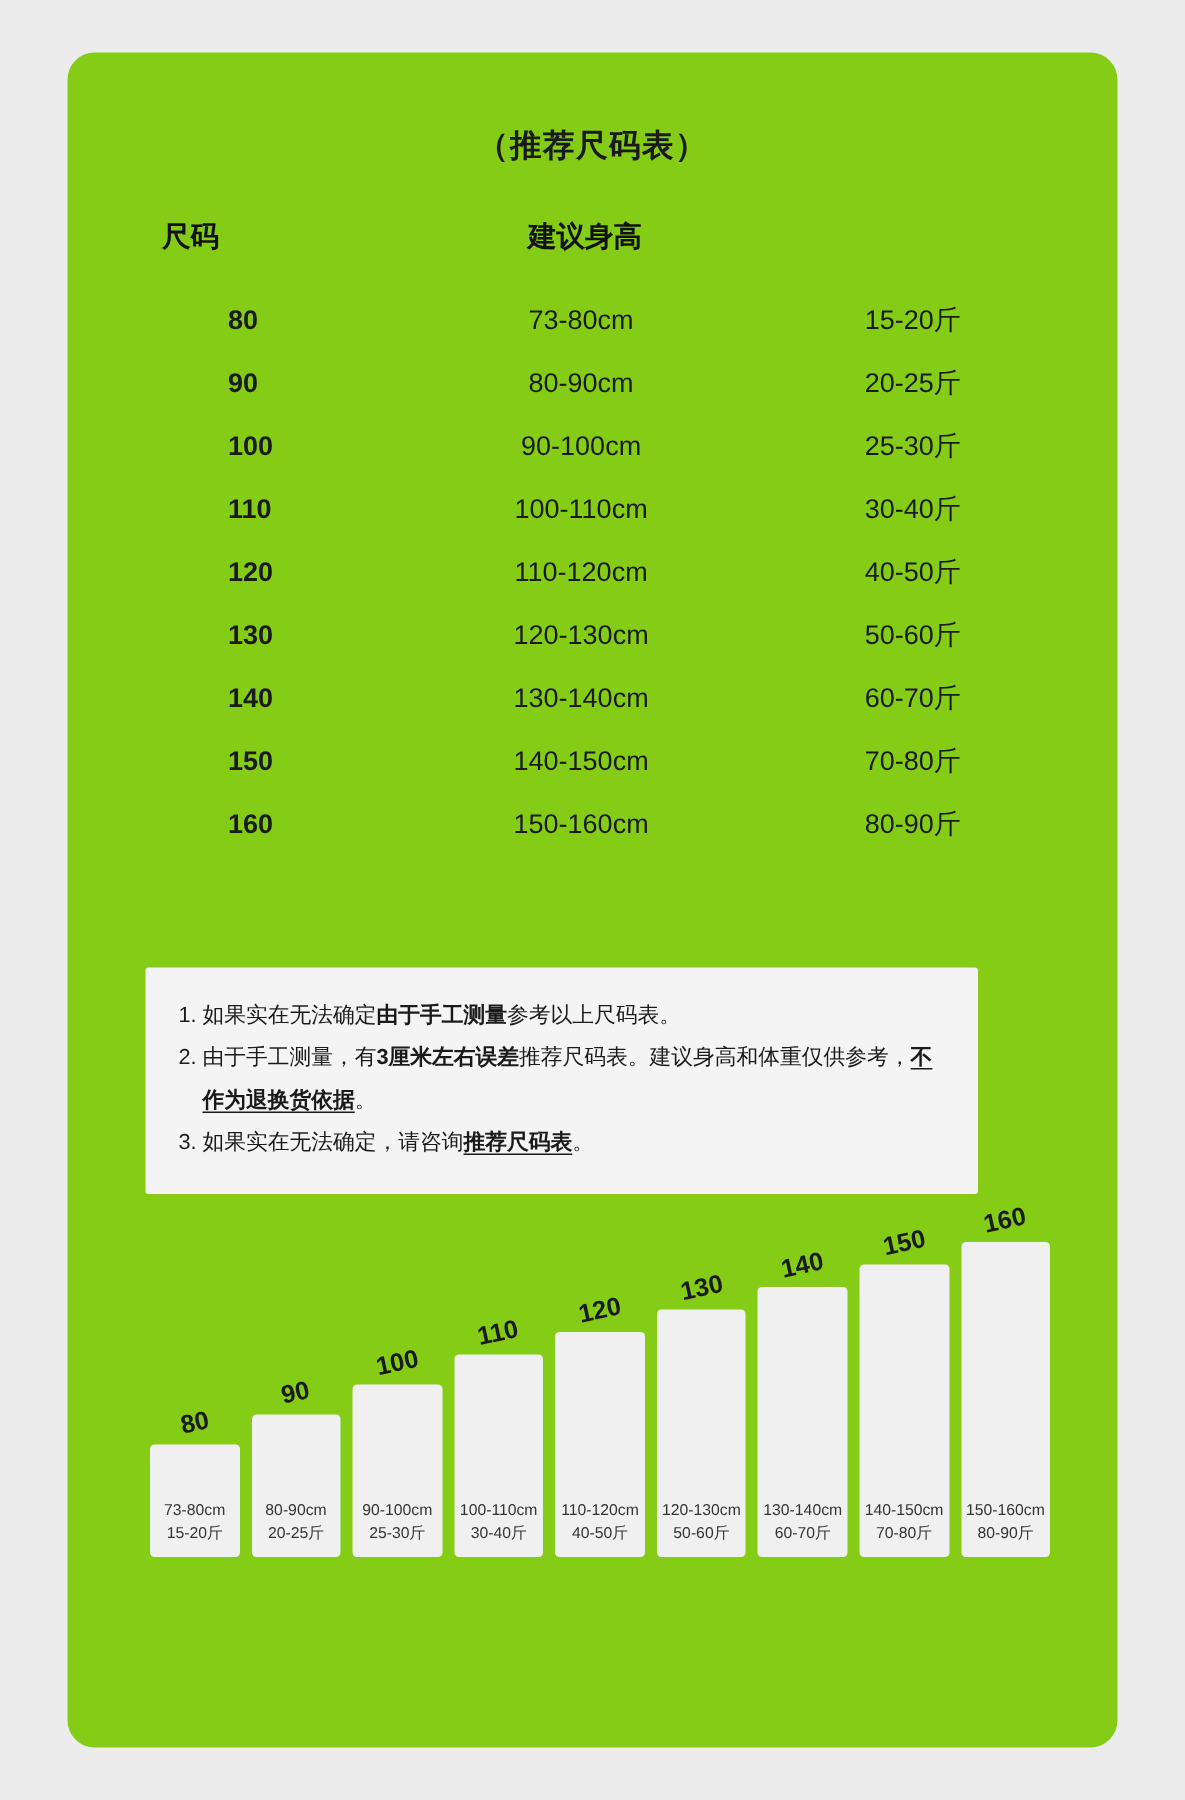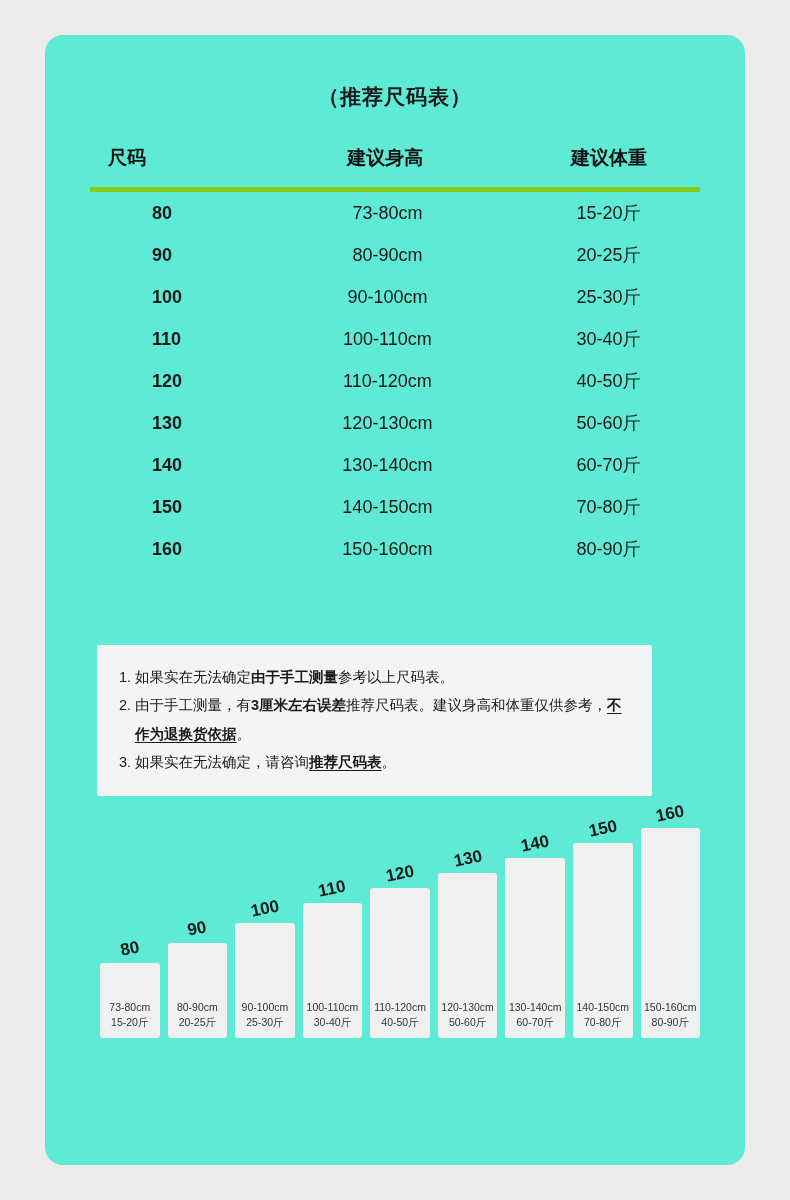--- a/index.html
+++ b/index.html
@@ -18,21 +18,21 @@
     width: 790px;
     height: 1200px;
     background: #ececec;
   }
   .card {
     position: absolute;
     left: 45px;
     top: 35px;
     width: 700px;
     height: 1130px;
-    background: #5eead4;
+    background: #84cc16;
     border-radius: 18px;
   }
   .title {
     text-align: center;
     font-size: 21px;
     font-weight: bold;
     color: #1a1a1a;
     margin-top: 48px;
     letter-spacing: 1px;
   }
@@ -165,21 +165,20 @@
 
 <div class="page">
   <div class="card">
 
     <div class="title">（推荐尺码表）</div>
 
     <div class="table">
       <div class="thead">
         <div class="col-size">尺码</div>
         <div class="col-height">建议身高</div>
-        <div class="col-weight">建议体重</div>
       </div>
       <div class="tbody" id="tbody">
           <div class="trow">
             <div class="col-size">80</div>
             <div class="col-height">73-80cm</div>
             <div class="col-weight">15-20斤</div>
           </div>
           <div class="trow">
             <div class="col-size">90</div>
             <div class="col-height">80-90cm</div>

